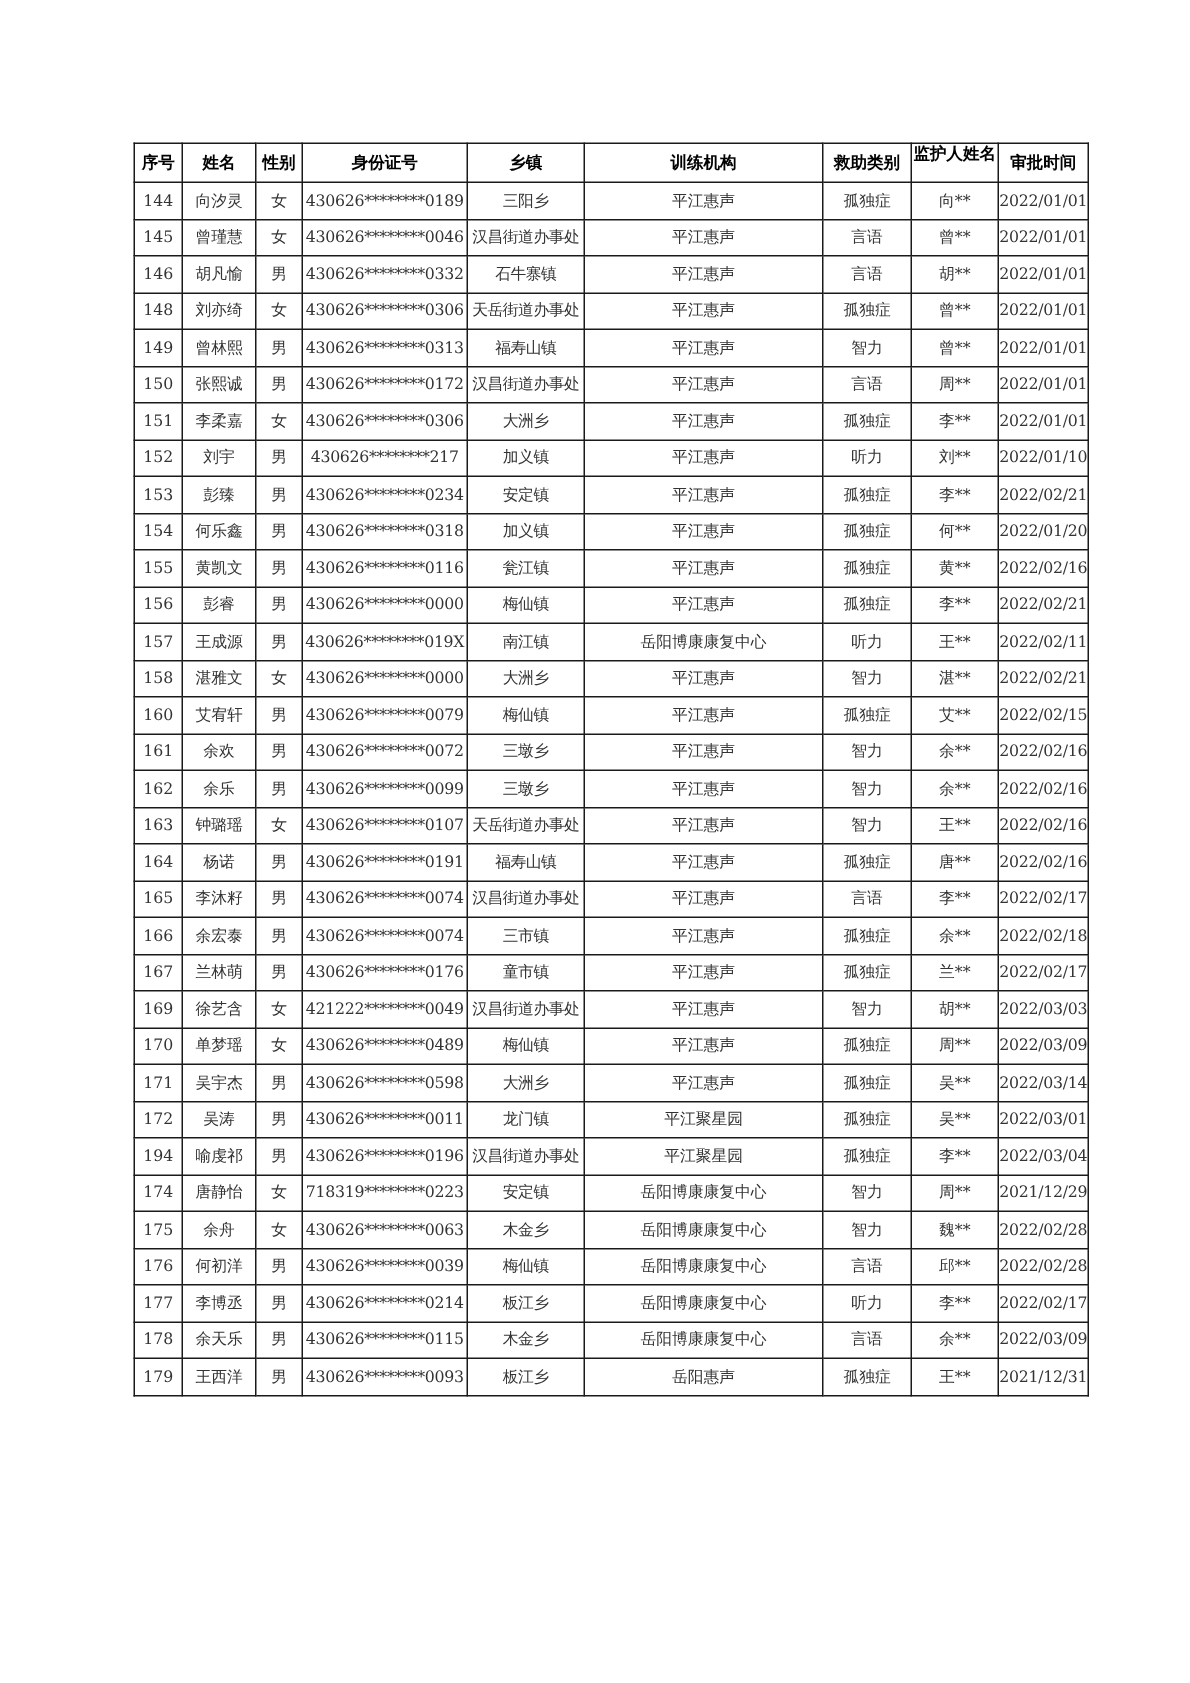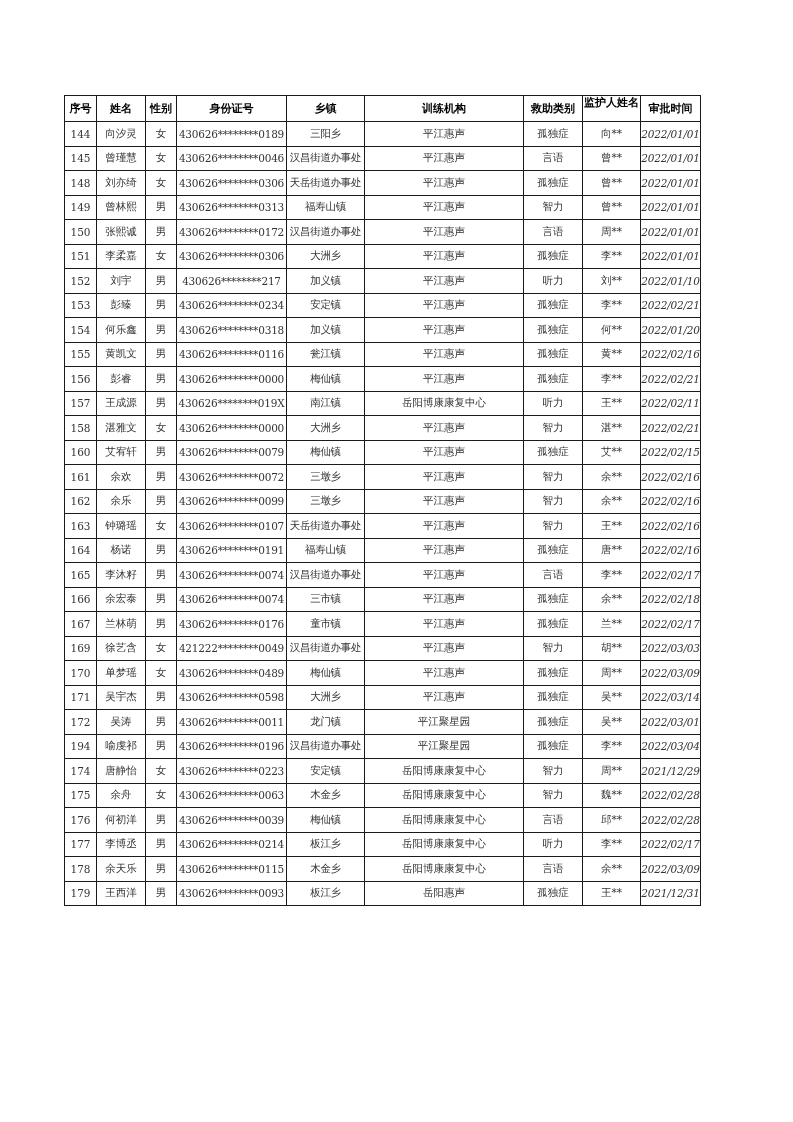--- a/index.html
+++ b/index.html
@@ -1,33 +1,33 @@
 <!DOCTYPE html>
 <html><head>
 <meta charset="utf-8">
 <style>
   html, body { margin: 0; padding: 0; background: #ffffff; }
   body { width: 793px; height: 1122px; position: relative; overflow: hidden;
          font-family: "DejaVu Serif", "Liberation Serif", serif; color: #222; }
   table.roster {
-    position: absolute; left: 64px; top: 95px;
+    position: absolute; left: 89px; top: 95px;
     width: 636px; border-collapse: collapse; table-layout: fixed;
   }
   table.roster th, table.roster td {
     border: 1px solid #1a1a1a; padding: 0; text-align: center;
     white-space: nowrap; overflow: hidden; font-size: 10.5px;
   }
   table.roster th {
     height: 24px; font-family: "DejaVu Sans", "Liberation Sans", sans-serif;
     font-weight: bold; font-size: 11px; color: #000; line-height: 11px;
   }
   table.roster th.wrap { white-space: normal; overflow: hidden; vertical-align: top; padding-top: 1px; }
   table.roster td { height: 23.5px; color: #333; }
   td.id, td.date { font-size: 10.5px; letter-spacing: -0.2px; }
-  td.date { text-align: left; padding-left: 1px; font-style: italic; }
+  td.date { text-align: left; padding-left: 1px; }
   td.town { font-size: 10.5px; letter-spacing: -0.3px; }
   col.c-no { width: 32px; } col.c-name { width: 49px; } col.c-sex { width: 31px; }
   col.c-id { width: 110px; } col.c-town { width: 78px; } col.c-org { width: 159px; }
   col.c-type { width: 59px; } col.c-guard { width: 58px; } col.c-date { width: 60px; }
 </style>
 </head>
 <body>
 
 <table class="roster">
   <colgroup>
@@ -71,20 +71,31 @@
         <td>曾瑾慧</td>
         <td>女</td>
         <td class="id">430626********0046</td>
         <td class="town">汉昌街道办事处</td>
         <td>平江惠声</td>
         <td>言语</td>
         <td>曾**</td>
         <td class="date">2022/01/01</td>
       </tr>
       <tr>
+        <td>146</td>
+        <td>胡凡愉</td>
+        <td>男</td>
+        <td class="id">430626********0332</td>
+        <td class="town">石牛寨镇</td>
+        <td>平江惠声</td>
+        <td>言语</td>
+        <td>胡**</td>
+        <td class="date">2022/01/01</td>
+      </tr>
+      <tr>
         <td>148</td>
         <td>刘亦绮</td>
         <td>女</td>
         <td class="id">430626********0306</td>
         <td class="town">天岳街道办事处</td>
         <td>平江惠声</td>
         <td>孤独症</td>
         <td>曾**</td>
         <td class="date">2022/01/01</td>
       </tr>
@@ -338,21 +349,21 @@
         <td class="town">汉昌街道办事处</td>
         <td>平江聚星园</td>
         <td>孤独症</td>
         <td>李**</td>
         <td class="date">2022/03/04</td>
       </tr>
       <tr>
         <td>174</td>
         <td>唐静怡</td>
         <td>女</td>
-        <td class="id">430626********0223</td>
+        <td class="id">718319********0223</td>
         <td class="town">安定镇</td>
         <td>岳阳博康康复中心</td>
         <td>智力</td>
         <td>周**</td>
         <td class="date">2021/12/29</td>
       </tr>
       <tr>
         <td>175</td>
         <td>余舟</td>
         <td>女</td>

